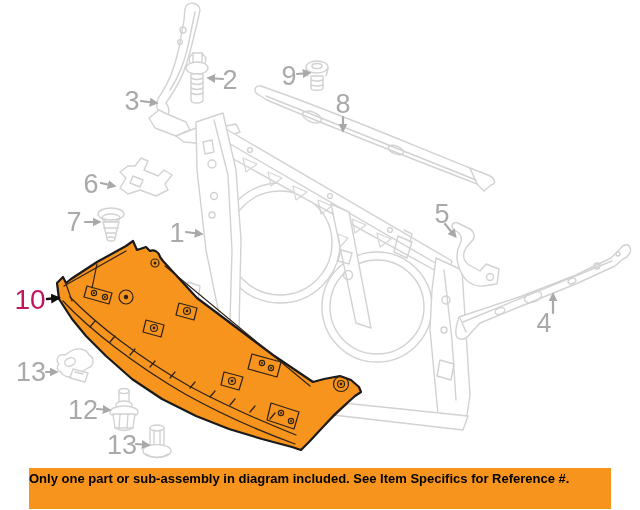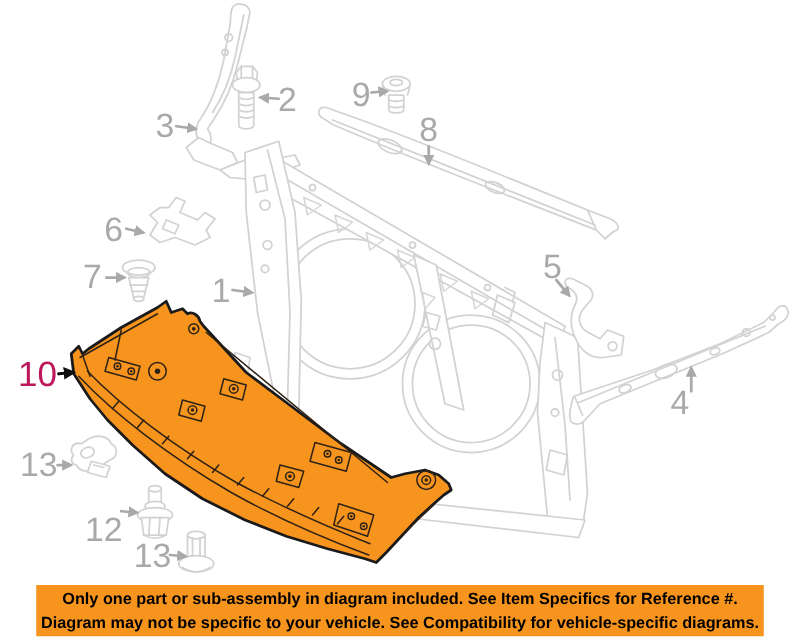--- a/index.html
+++ b/index.html
@@ -21,21 +21,21 @@
   .od{fill:#2e2215;stroke:none;}
   
   .co{
     position:absolute;transform:translate(-50%,-50%);
     font-size:27px;line-height:1;color:#a9a9a9;font-weight:400;white-space:nowrap;
   }
   .co.black{color:#be185d;font-size:28px;}
   
   .banner{
     position:absolute;left:29px;top:468px;width:582px;height:41px;
-    background:#F7941E;color:#000000;text-align:center;
+    background:#F7941E;color:#000000;
     font-weight:bold;font-size:13px;line-height:18.5px;padding-top:2px;box-sizing:border-box;
   }
   .banner span{display:block;}
 </style>
 </head>
 <body>
 
 <div class="canvas">
 
 <svg width="640" height="468" viewBox="0 0 640 468">
@@ -245,21 +245,20 @@
 <div class="co" style="left:230px;top:80px">2</div>
 <div class="co" style="left:132px;top:101px">3</div>
 <div class="co" style="left:544px;top:323px">4</div>
 <div class="co" style="left:442px;top:214px">5</div>
 <div class="co" style="left:91px;top:184px">6</div>
 <div class="co" style="left:74px;top:222px">7</div>
 <div class="co" style="left:343px;top:104px">8</div>
 <div class="co" style="left:289px;top:76px">9</div>
 <div class="co black" style="left:30px;top:300px">10</div>
 <div class="co" style="left:122px;top:445px">13</div>
-<div class="co" style="left:83px;top:424px">12</div>
+<div class="co" style="left:83px;top:410px">12</div>
 <div class="co" style="left:31px;top:372px">13</div>
 
 <div class="banner">
   <span>Only one part or sub-assembly in diagram included. See Item Specifics for Reference #.</span>
-  <span>Diagram may not be specific to your vehicle. See Compatibility for vehicle-specific diagrams.</span>
 </div>
 
 </div>
 
 </body></html>

